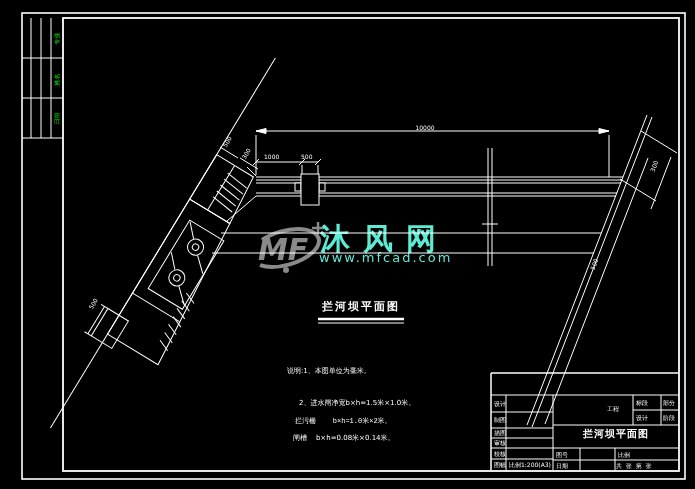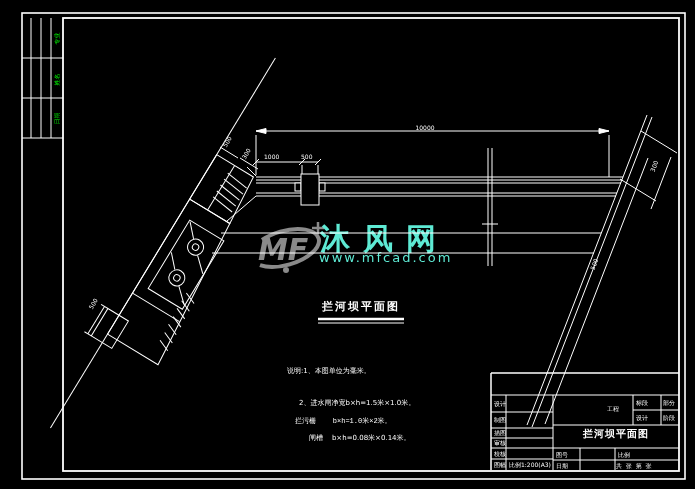--- a/index.html
+++ b/index.html
@@ -184,21 +184,21 @@
     <span class="t rot58" style="left:243px;top:155px;">300</span>
     <span class="t rot69" style="left:652px;top:168px;">300</span>
     <span class="t rot69" style="left:592px;top:266px;">500</span>
     <span class="t rot58" style="left:90px;top:305px;">500</span>
 
     <span class="t dwg-label" style="left:318px;top:303px;">拦河坝平面图</span>
 
     <span class="t note" style="left:287px;top:367px;">说明:1、本图单位为毫米。</span>
     <span class="t note" style="left:299px;top:399px;">2、进水闸净宽b×h=1.5米×1.0米。</span>
     <span class="t note" style="left:295px;top:417px;font-family:Liberation Mono, monospace;">拦污栅    b×h=1.0米×2米。</span>
-    <span class="t note" style="left:309px;top:434px;text-align:right;">闸槽    b×h=0.08米×0.14米。</span>
+    <span class="t note" style="left:293px;top:434px;text-align:right;">闸槽    b×h=0.08米×0.14米。</span>
 
     <span class="t tb" style="left:494px;top:400px;">设计</span>
     <span class="t tb" style="left:494px;top:416px;">制图</span>
     <span class="t tb" style="left:494px;top:429px;">描图</span>
     <span class="t tb" style="left:494px;top:439px;">审核</span>
     <span class="t tb" style="left:494px;top:450px;">校核</span>
     <span class="t tb" style="left:494px;top:461px;">图幅</span>
     <span class="t tb" style="left:509px;top:461px;">比例1:200(A3)</span>
 
     <span class="t tb" style="left:607px;top:405px;">工程</span>

